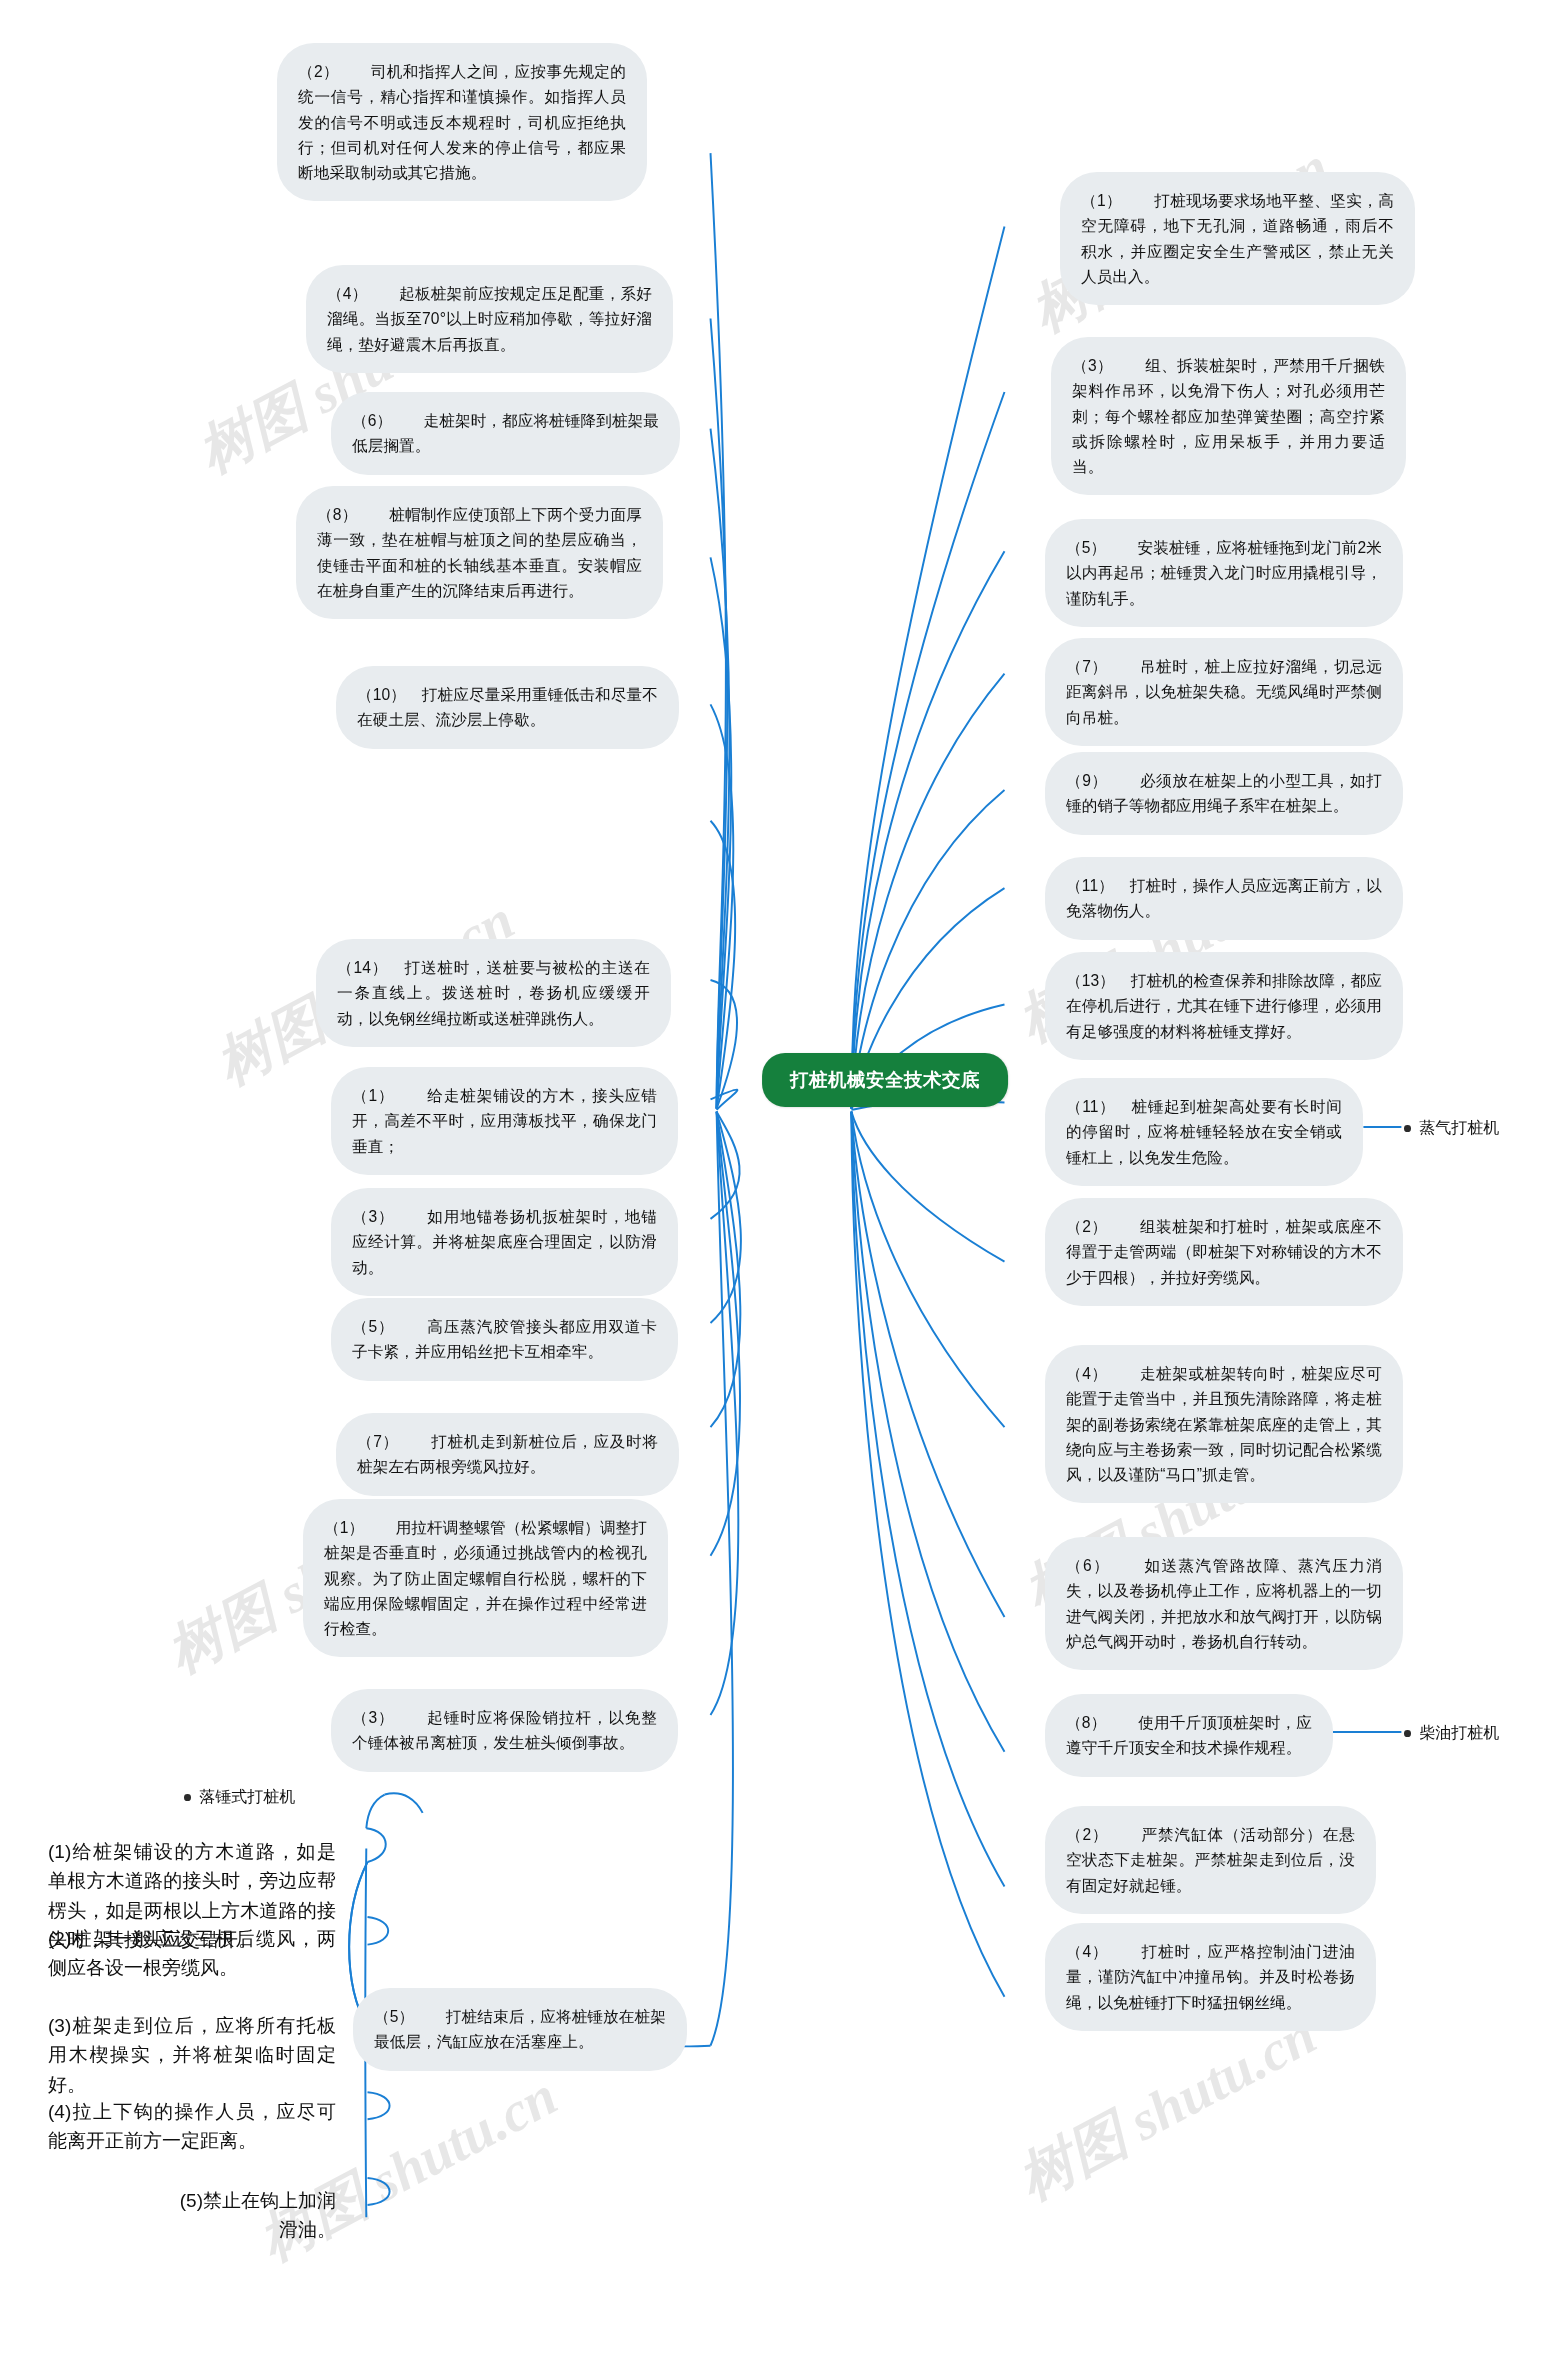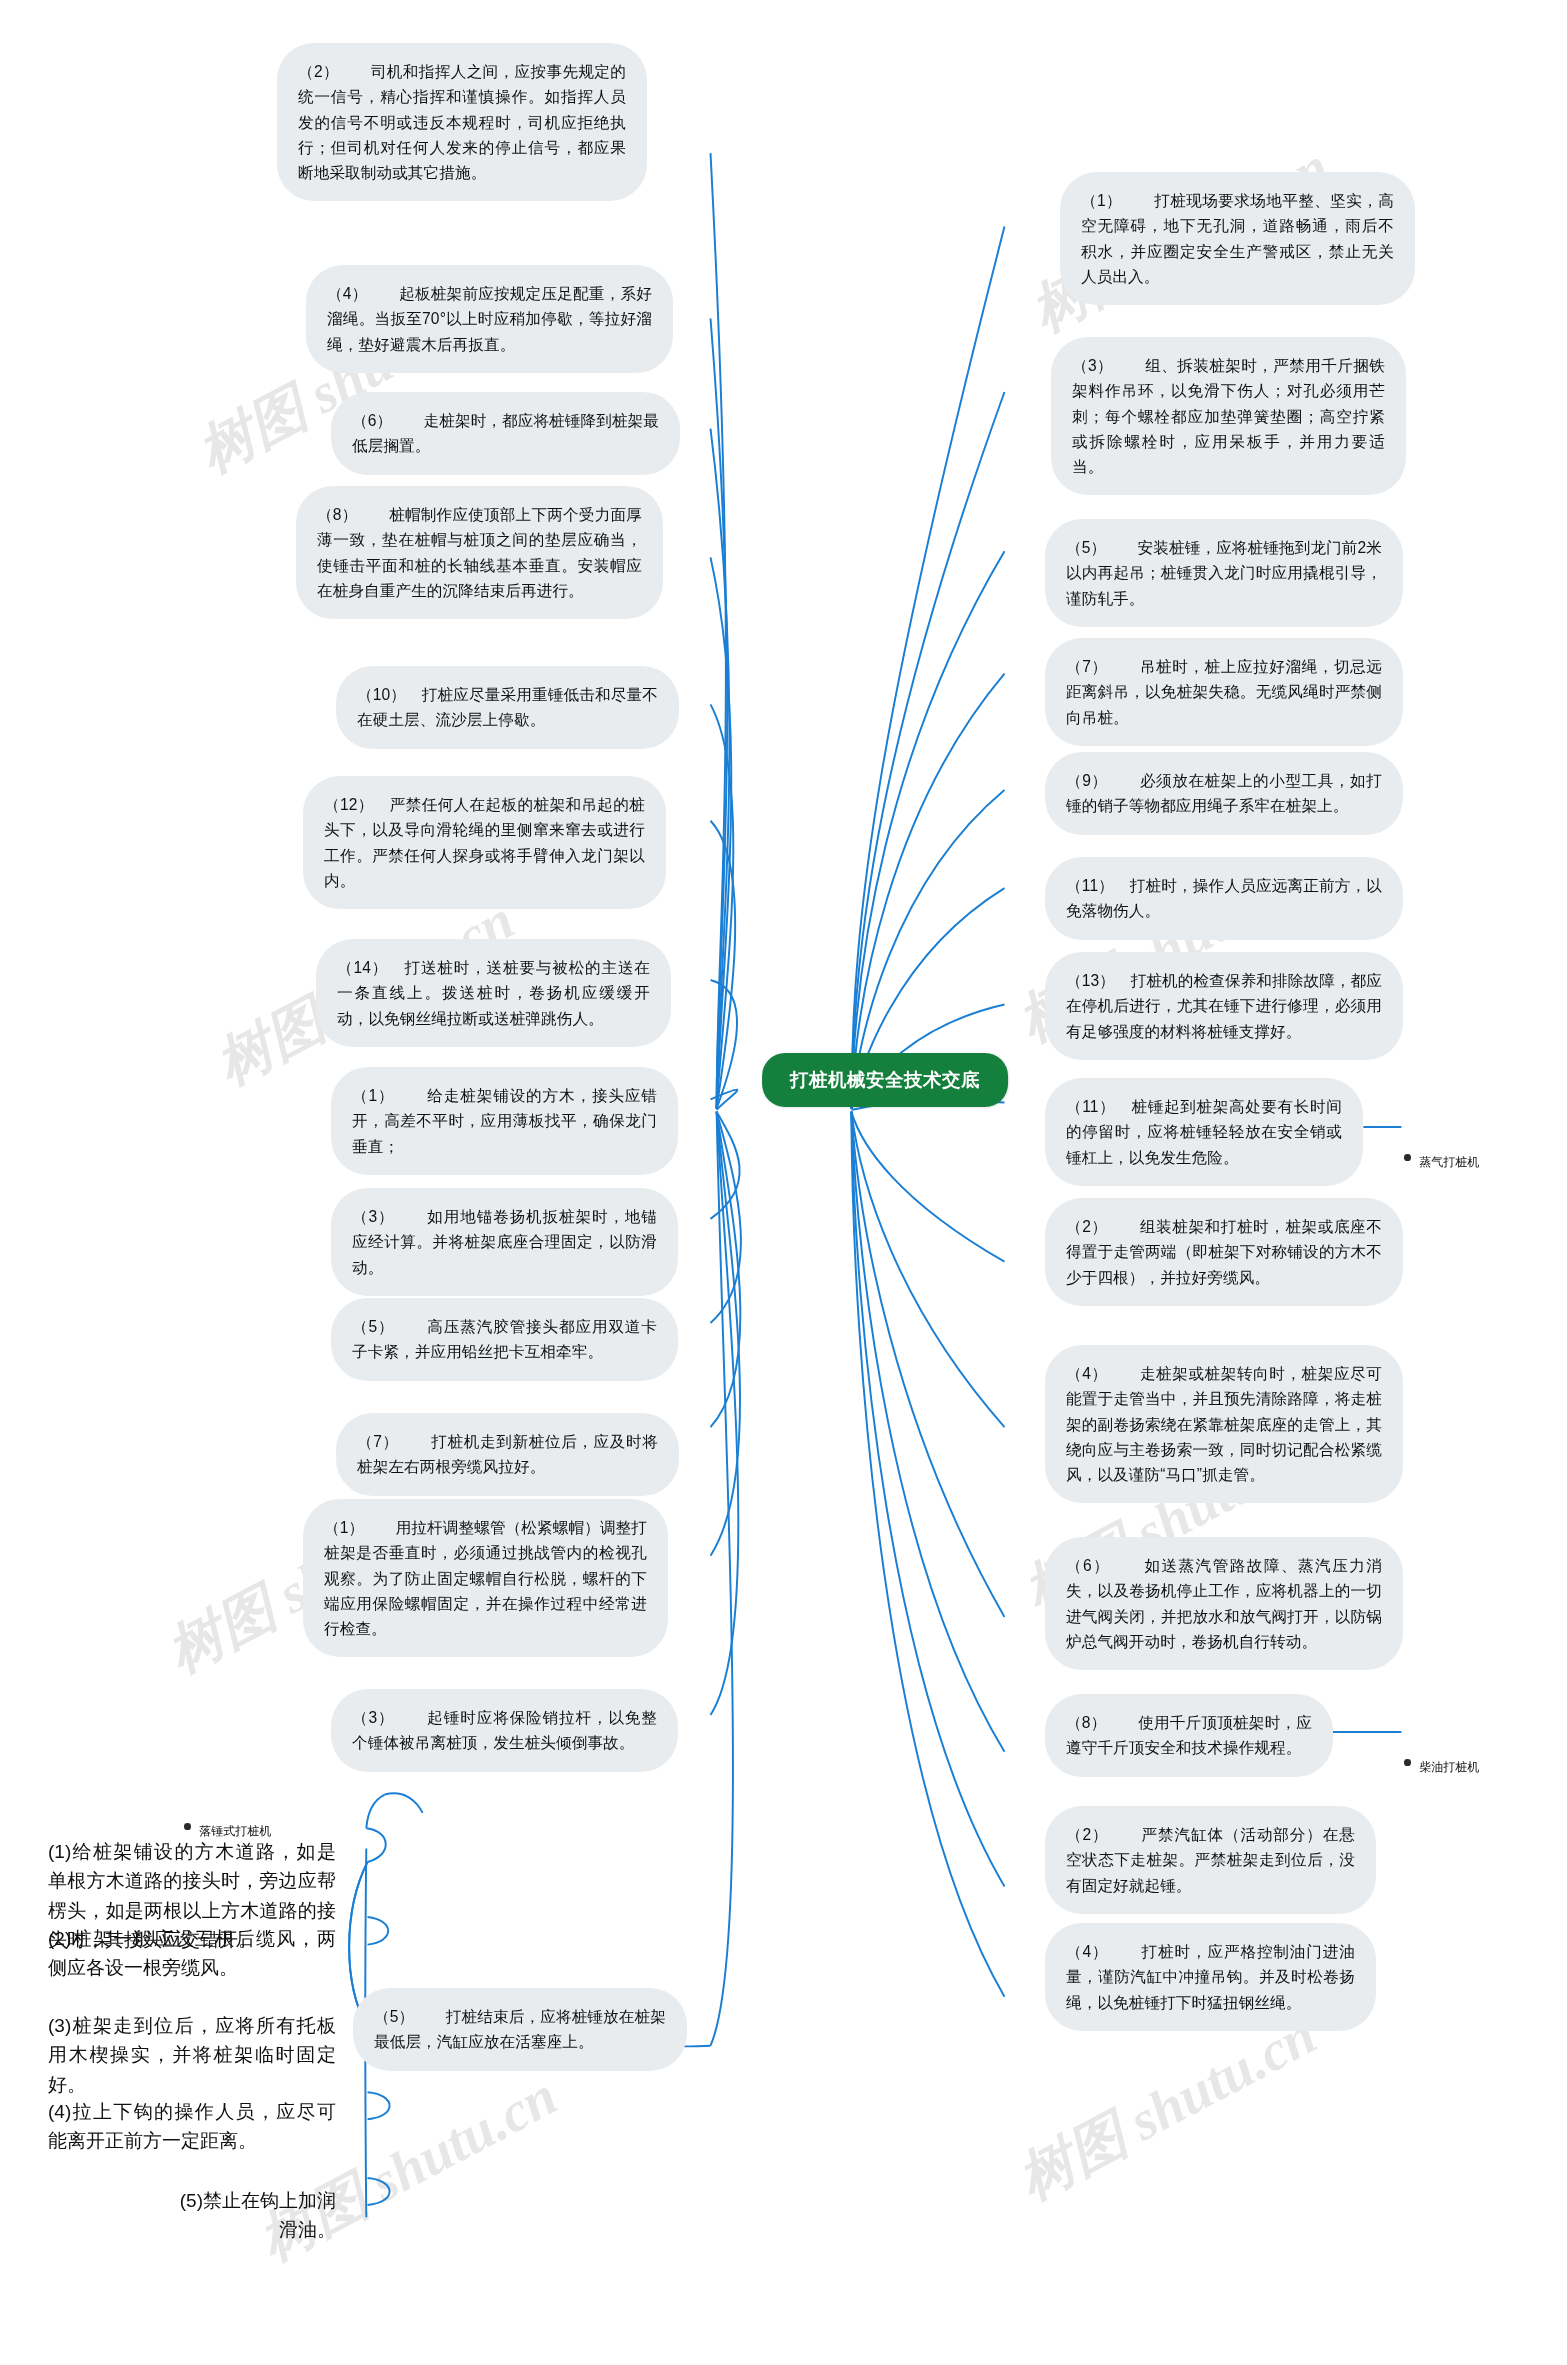--- a/index.html
+++ b/index.html
@@ -38,26 +38,26 @@
   .plain{
     position:absolute;
     font-size:19px;
     line-height:1.55;
     color:#111;
     text-align:justify;
     text-justify:inter-character;
   }
   .bullet-label{
     position:absolute;
-    font-size:12px;
+    font-size:16px;
     color:#111;
     display:flex;
+    align-items:center;
     gap:8.6px;
     white-space:nowrap;
-    margin-top:36px;
   }
   .bullet-label .dot{
     width:6.7px;height:6.7px;border-radius:50%;
     background:#2b2b2b;display:inline-block;flex:0 0 auto;
   }
   .wm{
     position:absolute;
     color:rgba(130,130,130,.19);
     font-family:"Liberation Serif","DejaVu Serif",serif;
     font-style:italic;
@@ -133,21 +133,20 @@
     </g>
   </svg>
 
   <div class="node center" style="left:885px;top:1080px;transform:translate(-50%,-50%);">打桩机械安全技术交底</div>
 
   <div class="node" style="left:277px;top:43px;width:370px;">（2）　　司机和指挥人之间，应按事先规定的统一信号，精心指挥和谨慎操作。如指挥人员发的信号不明或违反本规程时，司机应拒绝执行；但司机对任何人发来的停止信号，都应果断地采取制动或其它措施。</div>
   <div class="node" style="left:306px;top:265px;width:367px;">（4）　　起板桩架前应按规定压足配重，系好溜绳。当扳至70°以上时应稍加停歇，等拉好溜绳，垫好避震木后再扳直。</div>
   <div class="node" style="left:331px;top:392px;width:349px;">（6）　　走桩架时，都应将桩锤降到桩架最低层搁置。</div>
   <div class="node" style="left:296px;top:486px;width:367px;">（8）　　桩帽制作应使顶部上下两个受力面厚薄一致，垫在桩帽与桩顶之间的垫层应确当，使锤击平面和桩的长轴线基本垂直。安装帽应在桩身自重产生的沉降结束后再进行。</div>
   <div class="node" style="left:336px;top:666px;width:343px;">（10）　打桩应尽量采用重锤低击和尽量不在硬土层、流沙层上停歇。</div>
-  <div class="node" style="left:303px;top:776px;width:363px;">（12）　严禁任何人在起板的桩架和吊起的桩头下，以及导向滑轮绳的里侧窜来窜去或进行工作。严禁任何人探身或将手臂伸入龙门架以内。</div>
   <div class="node" style="left:316px;top:939px;width:355px;">（14）　打送桩时，送桩要与被松的主送在一条直线上。拨送桩时，卷扬机应缓缓开动，以免钢丝绳拉断或送桩弹跳伤人。</div>
   <div class="node" style="left:331px;top:1067px;width:347px;">（1）　　给走桩架铺设的方木，接头应错开，高差不平时，应用薄板找平，确保龙门垂直；</div>
   <div class="node" style="left:331px;top:1188px;width:347px;">（3）　　如用地锚卷扬机扳桩架时，地锚应经计算。并将桩架底座合理固定，以防滑动。</div>
   <div class="node" style="left:331px;top:1298px;width:347px;">（5）　　高压蒸汽胶管接头都应用双道卡子卡紧，并应用铅丝把卡互相牵牢。</div>
   <div class="node" style="left:336px;top:1413px;width:343px;">（7）　　打桩机走到新桩位后，应及时将桩架左右两根旁缆风拉好。</div>
   <div class="node" style="left:303px;top:1499px;width:365px;">（1）　　用拉杆调整螺管（松紧螺帽）调整打桩架是否垂直时，必须通过挑战管内的检视孔观察。为了防止固定螺帽自行松脱，螺杆的下端应用保险螺帽固定，并在操作过程中经常进行检查。</div>
   <div class="node" style="left:331px;top:1689px;width:347px;">（3）　　起锤时应将保险销拉杆，以免整个锤体被吊离桩顶，发生桩头倾倒事故。</div>
   <div class="node" style="left:353px;top:1988px;width:334px;">（5）　　打桩结束后，应将桩锤放在桩架最低层，汽缸应放在活塞座上。</div>
 
   <div class="node" style="left:1051px;top:172px;width:355px;margin-left:9px;">（1）　　打桩现场要求场地平整、坚实，高空无障碍，地下无孔洞，道路畅通，雨后不积水，并应圈定安全生产警戒区，禁止无关人员出入。</div>

